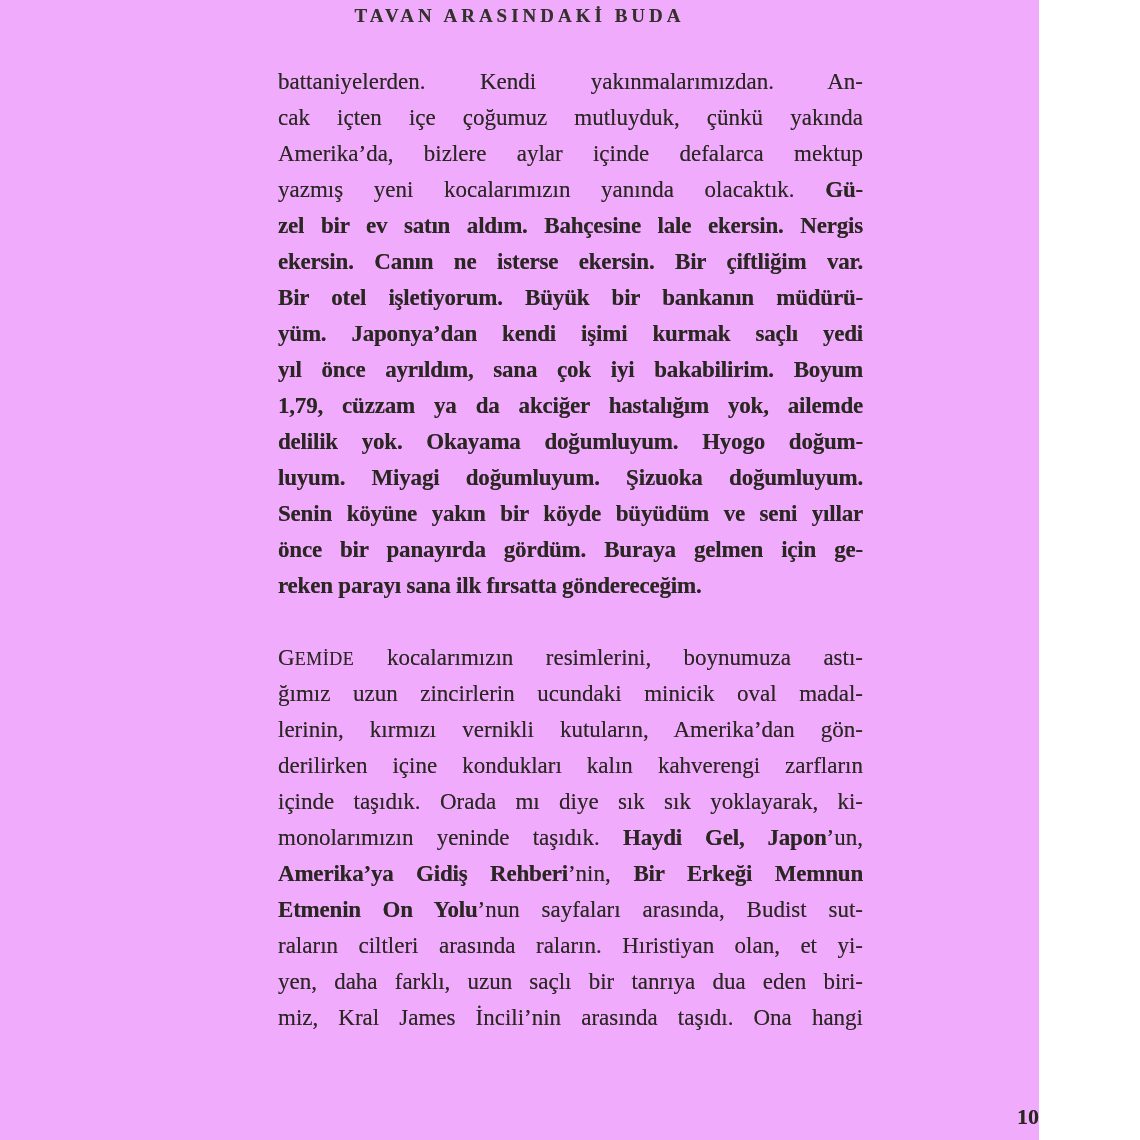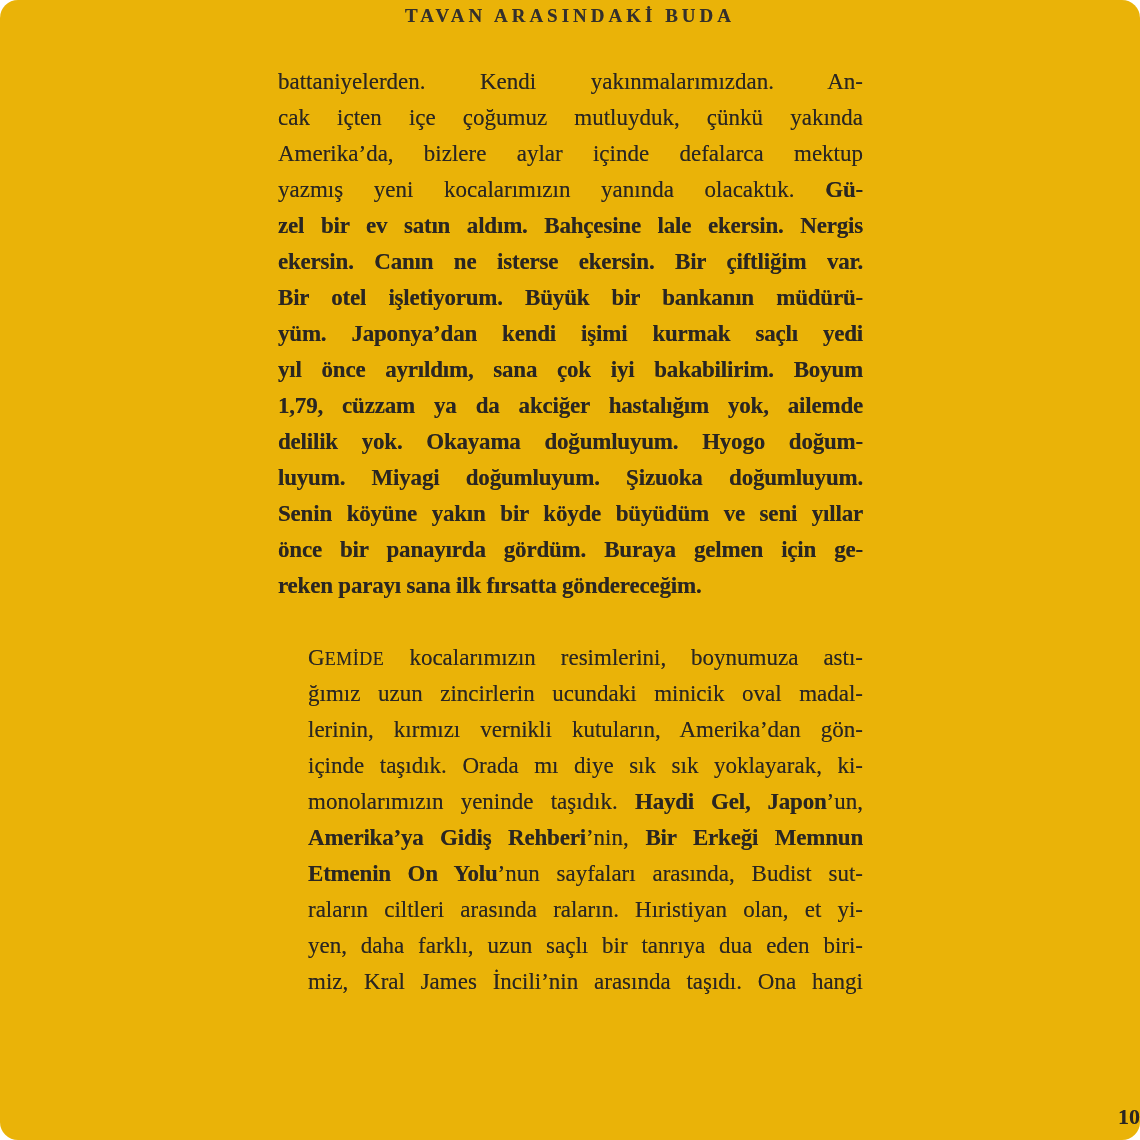--- a/index.html
+++ b/index.html
@@ -6,25 +6,24 @@
     margin: 0;
     padding: 0;
     width: 1140px;
     height: 1140px;
     background: #ffffff;
     overflow: hidden;
     font-family: "Liberation Serif", serif;
   }
   .page {
     position: relative;
-    width: 1140px;
+    width: 1039px;
     height: 1140px;
-    background: #eab308;
+    background: #f0abfc;
     color: #2b2723;
-    border-radius: 18px;
   }
   .running-header {
     position: absolute;
     top: 5px;
     left: 0;
     width: 100%;
     text-align: center;
     font-size: 19px;
     letter-spacing: 4px;
     color: #34302c;
@@ -35,21 +34,21 @@
     position: absolute;
     left: 278px;
     top: 64px;
     width: 585px;
     font-size: 23px;
     line-height: 36px;
     color: #2a2622;
     text-shadow: 0 0 0.6px rgba(42,38,34,0.5);
   }
   .paragraph { margin: 0; }
-  .paragraph + .paragraph { margin-top: 36px; margin-left: 30px; }
+  .paragraph + .paragraph { margin-top: 36px; }
   .line {
     height: 36px;
     overflow: hidden;
     text-align: justify;
     text-align-last: justify;
     white-space: normal;
   }
   .line-last {
     text-align-last: left;
   }
@@ -95,20 +94,21 @@
         <div class="line"><span class="seg-i">delilik yok. Okayama doğumluyum. Hyogo doğum-</span></div>
         <div class="line"><span class="seg-i">luyum. Miyagi doğumluyum. Şizuoka doğumluyum.</span></div>
         <div class="line"><span class="seg-i">Senin köyüne yakın bir köyde büyüdüm ve seni yıllar</span></div>
         <div class="line"><span class="seg-i">önce bir panayırda gördüm. Buraya gelmen için ge-</span></div>
         <div class="line line-last"><span class="seg-i">reken parayı sana ilk fırsatta göndereceğim.</span></div>
       </div>
       <div class="paragraph">
         <div class="line"><span class="seg-r">G</span><span class="seg-sc">EMİDE</span><span class="seg-r"> kocalarımızın resimlerini, boynumuza astı-</span></div>
         <div class="line"><span class="seg-r">ğımız uzun zincirlerin ucundaki minicik oval madal-</span></div>
         <div class="line"><span class="seg-r">lerinin, kırmızı vernikli kutuların, Amerika’dan gön-</span></div>
+        <div class="line"><span class="seg-r">derilirken içine kondukları kalın kahverengi zarfların</span></div>
         <div class="line"><span class="seg-r">içinde taşıdık. Orada mı diye sık sık yoklayarak, ki-</span></div>
         <div class="line"><span class="seg-r">monolarımızın yeninde taşıdık. </span><span class="seg-i">Haydi Gel, Japon</span><span class="seg-r">’un,</span></div>
         <div class="line"><span class="seg-i">Amerika’ya Gidiş Rehberi</span><span class="seg-r">’nin, </span><span class="seg-i">Bir Erkeği Memnun</span></div>
         <div class="line"><span class="seg-i">Etmenin On Yolu</span><span class="seg-r">’nun sayfaları arasında, Budist sut-</span></div>
         <div class="line"><span class="seg-r">raların ciltleri arasında raların. Hıristiyan olan, et yi-</span></div>
         <div class="line"><span class="seg-r">yen, daha farklı, uzun saçlı bir tanrıya dua eden biri-</span></div>
         <div class="line"><span class="seg-r">miz, Kral James İncili’nin arasında taşıdı. Ona hangi</span></div>
       </div>
     </div>
 

